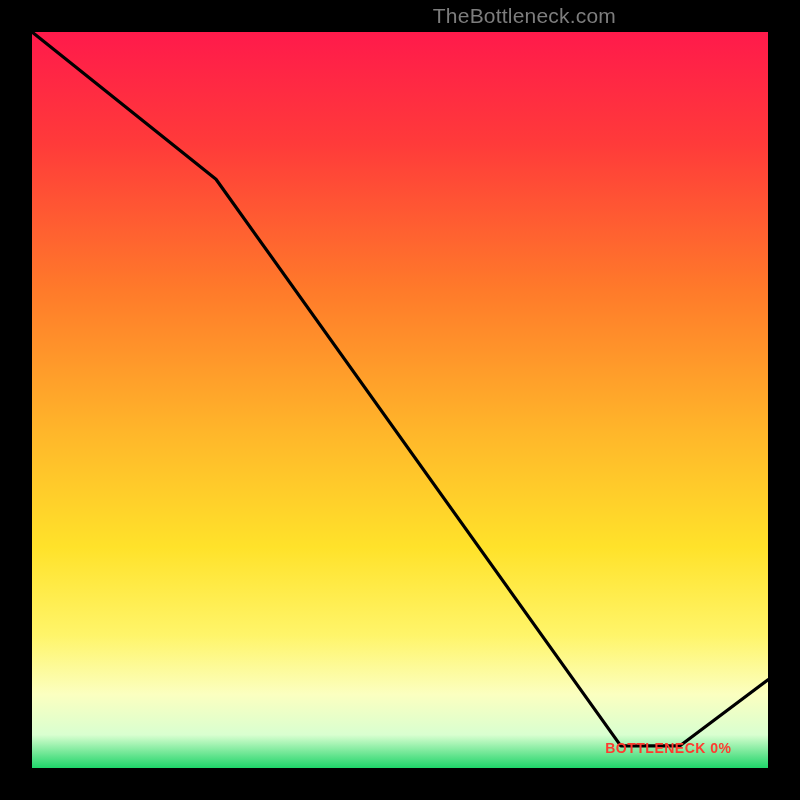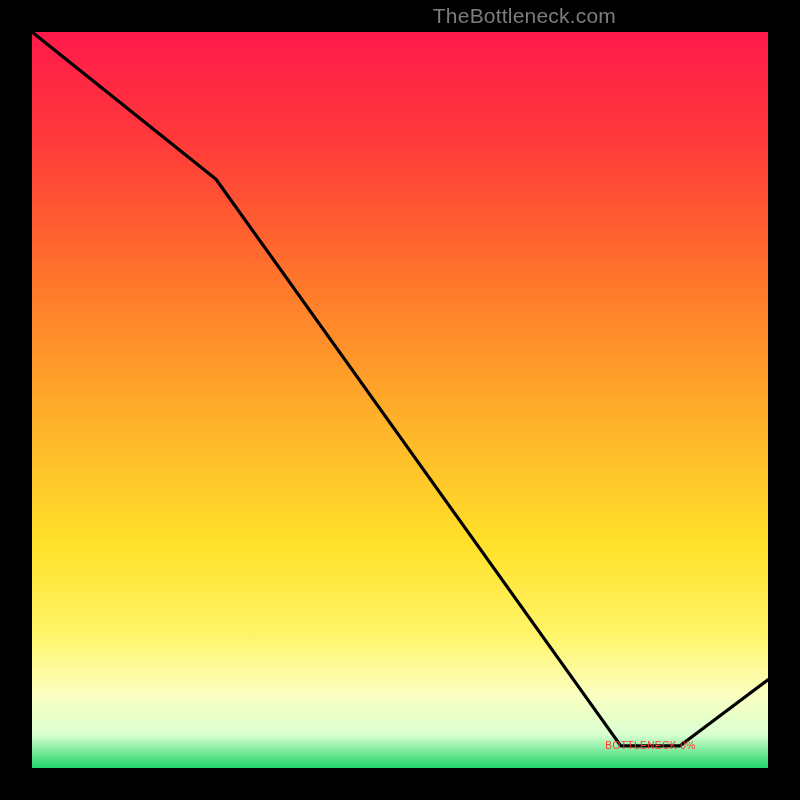--- a/index.html
+++ b/index.html
@@ -32,22 +32,22 @@
     top: 32px;
     width: 736px;
     height: 736px;
   }
   svg {
     display: block;
   }
   .bn-label {
     position: absolute;
     color: #ff3a2f;
-    font-size: 10px;
-    font-weight: 400;
+    font-size: 14px;
+    font-weight: 700;
     letter-spacing: 0.5px;
     white-space: nowrap;
   }
 </style>
 </head>
 <body>
 
 <div class="outer">
 
   <div class="watermark">TheBottleneck.com</div>

